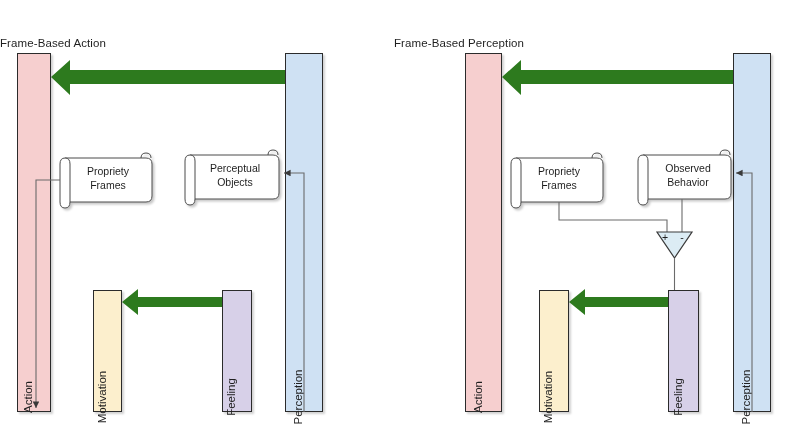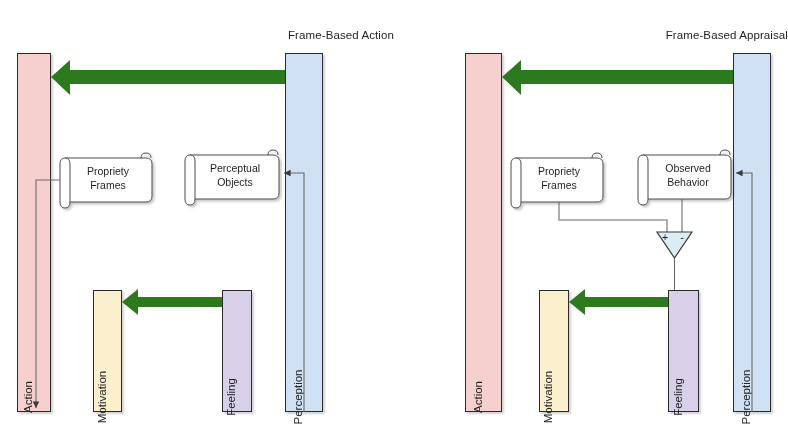--- a/index.html
+++ b/index.html
@@ -8,23 +8,23 @@
     font-family:"Liberation Sans","DejaVu Sans",sans-serif;
     color:#1a1a1a;
   }
   .canvas{position:relative;width:788px;height:429px;}
   .panel{position:absolute;top:0;height:429px;width:394px;}
   .panel-left{left:0;}
   .panel-right{left:394px;}
 
   .panel-title{
     position:absolute;
-    top:29px;
+    top:37px;
     width:100%;
-    text-align:right;
+    text-align:left;
     font-size:11.5px;
     letter-spacing:0.1px;
     color:#1f1f1f;
     white-space:nowrap;
   }
 
   
   .bar{
     position:absolute;
     border:1.1px solid #2b2b2b;
@@ -64,21 +64,21 @@
 </head>
 <body>
 
 <div class="canvas">
 
   <div class="panel panel-left">
     <div class="panel-title">Frame-Based Action</div>
   </div>
 
   <div class="panel panel-right">
-    <div class="panel-title">Frame-Based Appraisal</div>
+    <div class="panel-title">Frame-Based Perception</div>
   </div>
 
   <div class="bar action" style="left:17px;top:53px;width:34px;height:359px;">
     <span class="bar-label">Action</span>
   </div>
   <div class="bar perception" style="left:285px;top:53px;width:38px;height:359px;">
     <span class="bar-label">Perception</span>
   </div>
   <div class="bar motivation" style="left:93px;top:290px;width:29px;height:122px;">
     <span class="bar-label">Motivation</span>

